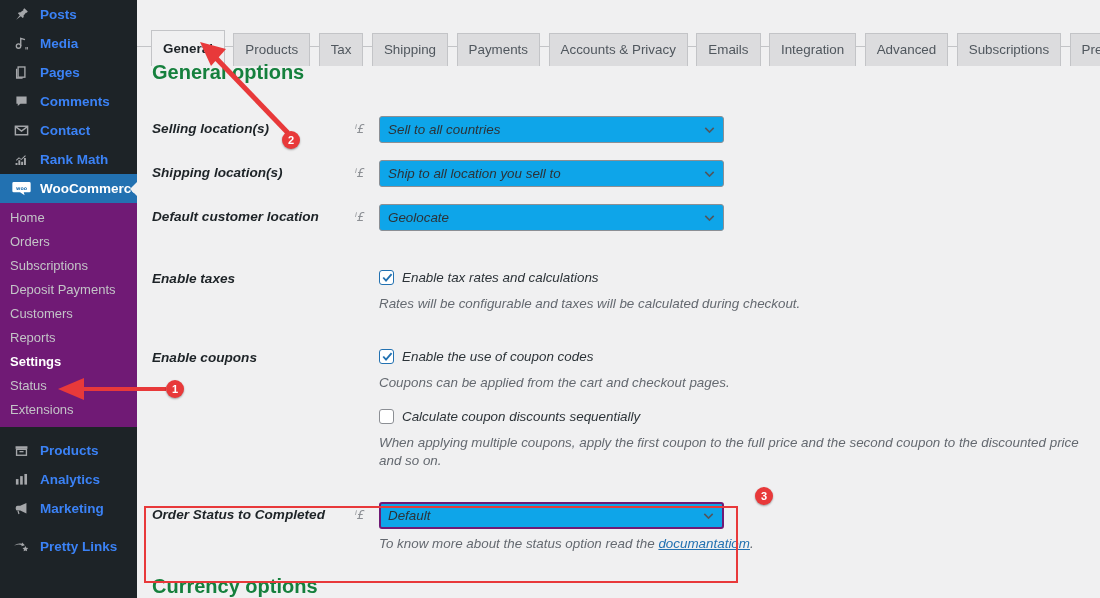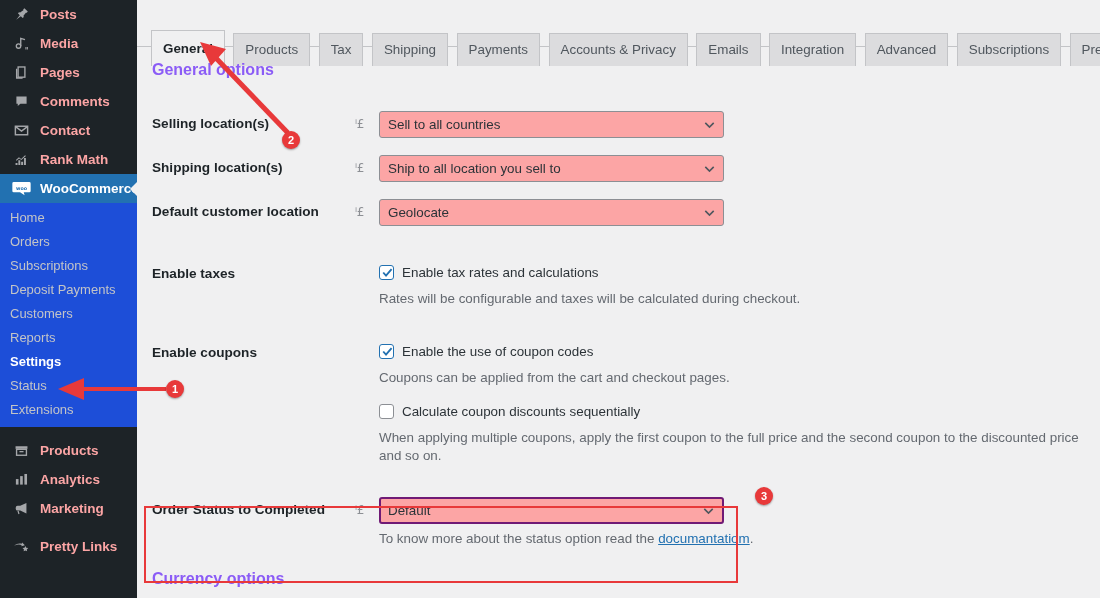--- a/index.html
+++ b/index.html
@@ -17,21 +17,21 @@
     width: 137px; height: 598px;
     background: #1d2327;
     color: #c3c4c7;
     font-size: 13.5px;
     overflow: hidden;
   }
   .menu-item {
     display: flex; align-items: center;
     height: 29px;
     padding-left: 10px;
-    color: #fca5a5;
+    color: #3b82f6;
     font-weight: 600;
     font-size: 13.5px;
     position: relative;
   }
   .menu-item .ico {
     width: 22px; height: 20px;
     display: inline-flex; align-items: center; justify-content: center;
     margin-right: 8px;
     flex: 0 0 22px;
     opacity: .82;
@@ -43,21 +43,21 @@
   }
   .menu-item.current .ico { opacity: 1; }
   .menu-item.current::after {
     content: "";
     position: absolute; right: -1px; top: 50%;
     transform: translateY(-50%);
     border-style: solid;
     border-width: 8px 8px 8px 0;
     border-color: transparent #f0f0f1 transparent transparent;
   }
-  .submenu { background: #1d4ed8; padding: 3px 0 5px 0; }
+  .submenu { background: #701a75; padding: 3px 0 5px 0; }
   .sub-item {
     display: block;
     padding: 3px 0 3px 10px;
     font-size: 13px;
     color: #c3c4c7;
     line-height: 18px;
   }
   .sub-item.active { color: #fff; font-weight: 700; }
   .spacer-sep { height: 9px; }
 
@@ -94,30 +94,31 @@
     color: #1d2327;
     font-weight: 700;
     border-color: #c3c4c7;
     padding-top: 9px;
     padding-bottom: 9px;
   }
 
   
   .panel { padding: 14px 0 0 15px; position: relative; }
   h2.sect {
-    font-size: 16px;
-    color: #8b5cf6;
+    font-size: 20px;
+    color: #15803d;
     font-weight: 700;
     margin: 0 0 8px 0;
   }
   .row {
     display: flex;
     align-items: flex-start;
     min-height: 30px;
     margin-bottom: 0;
+    font-style: italic;
   }
   .lbl {
     width: 203px;
     flex: 0 0 203px;
     font-size: 13.6px;
     font-weight: 700;
     color: #1d2327;
     padding-top: 5px;
   }
   .fld { flex: 1; display: flex; align-items: flex-start; }
@@ -125,21 +126,21 @@
     width: 24px; flex: 0 0 24px;
     font-size: 12px;
     color: #8c8f94;
     padding-top: 6px;
     letter-spacing: -0.5px;
     font-family: "DejaVu Sans", sans-serif;
   }
   .select {
     width: 345px;
     height: 27px;
-    background: #fca5a5;
+    background: #0ea5e9;
     border: 1px solid #8c8f94;
     border-radius: 3px;
     font-size: 13.4px;
     color: #2c3338;
     padding: 0 26px 0 8px;
     line-height: 25px;
     position: relative;
     box-shadow: 0 0 0 transparent;
   }
   .select.focus { border: 2px solid #701a75; line-height: 23px; padding-left: 7px; }

